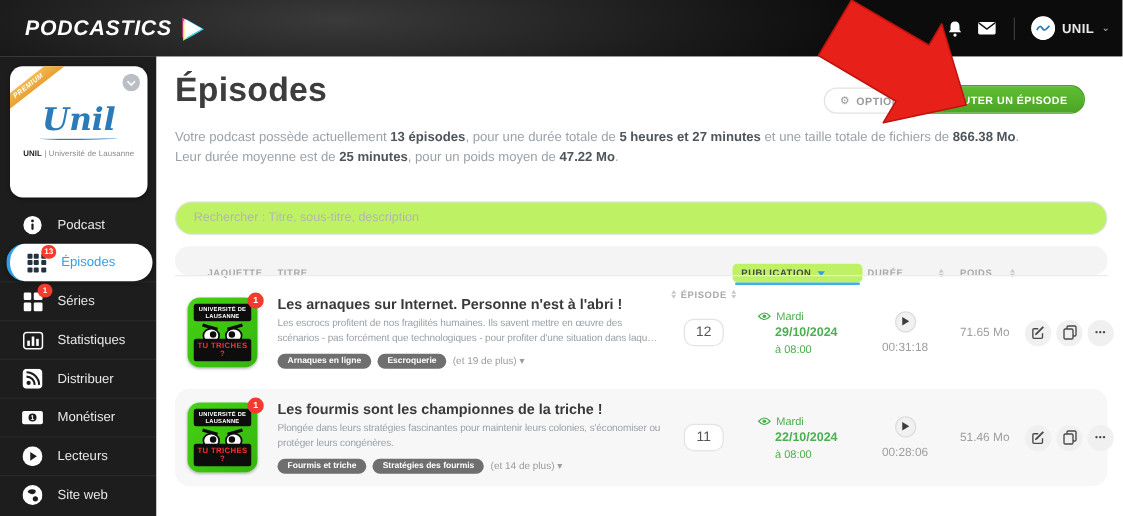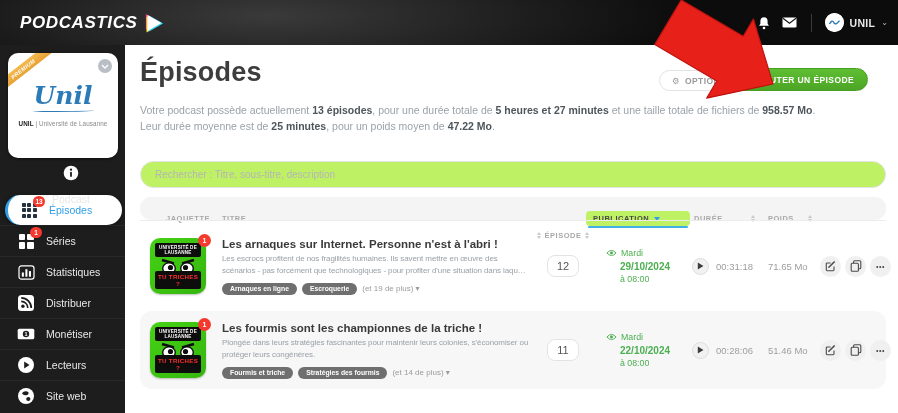--- a/index.html
+++ b/index.html
@@ -47,21 +47,21 @@
     font-size:25px; line-height:26px; font-weight:700;
   }
   .unil-swoosh{ width:62px; height:3px; margin:0 auto; border-bottom:1.6px solid #2b7bb9; border-radius:0 0 60% 40%; }
   .unil-sub{ margin-top:8px; text-align:center; font-size:6.3px; color:#8a8a8a; letter-spacing:.1px; }
   .unil-sub b{ color:#222; }
   .nav{ margin-top:6px; }
   .nav-item{
     display:flex; align-items:center; gap:11px; height:31px; padding-left:17px;
     color:#e8e8e8; font-size:10.5px; cursor:pointer; border-top:1px solid rgba(255,255,255,.05);
   }
-  .nav-item:first-child{ border-top:none;flex-direction:column; }
+  .nav-item:first-child{ border-top:none; }
   .nav-item.active{
     background:#fff; color:#2f9fe8; border-radius:16px; border-top:none;
     margin:0 3px 0 5px; padding-left:12px; height:30px;
     border-left:3px solid #2f9fe8; box-shadow:0 1px 4px rgba(0,0,0,.4);
   }
   .nav-ico{ position:relative; width:18px; height:18px; display:flex; align-items:center; justify-content:center; flex:none; }
   .badge{
     position:absolute; top:-5px; right:-7px; min-width:12px; height:11px; padding:0 2px;
     background:#f43a2e; border-radius:6px; color:#fff; font-size:6.5px; font-weight:700;
     line-height:11px; text-align:center;
@@ -155,21 +155,21 @@
   .tag-more{ color:#9b9b9b; font-size:8px; cursor:pointer; white-space:nowrap; }
   .c-num{ text-align:center; }
   .ep-num{
     display:inline-block; border:1px solid #e3e3e3; border-radius:8px; background:#fff;
     padding:4px 9px; font-size:11px; color:#555;
   }
   .c-pub{ padding-left:20px; color:#4caf50; font-size:8.8px; line-height:13px; }
   .pub-day{ display:flex; align-items:center; gap:4px; }
   .pub-date{ font-weight:700; font-size:10px; margin-left:14px; }
   .pub-time{ margin-left:14px; }
-  .c-dur{ display:flex; align-items:center; gap:7px; padding-left:2px; }
+  .c-dur{ display:flex; align-items:center; gap:7px; padding-left:2px;flex-direction:column; }
   .play-btn{
     width:17px; height:17px; border-radius:50%; background:#f1f1f1; border:1px solid #ddd;
     display:flex; align-items:center; justify-content:center; cursor:pointer; flex:none; padding:0;
   }
   .dur, .c-size{ font-size:9.5px; color:#9e9e9e; }
   .c-size{ padding-left:12px; }
   .c-actions{ display:flex; gap:4px; padding-left:2px; }
   .act-btn{
     width:21px; height:21px; border-radius:50%; background:#f0f0f0; border:none;
     display:flex; align-items:center; justify-content:center; cursor:pointer; padding:0;
@@ -335,21 +335,21 @@
     <button class="options-btn">
       <span>⚙</span>
       <span>OPTIONS</span>
     </button>
     <button class="add-btn">
       <span class="add-plus">+</span>
       <span>AJOUTER UN ÉPISODE</span>
     </button>
   </div>
 
-  <p class="summary"><span>Votre podcast possède actuellement </span><span class="strong">13 épisodes</span><span>, pour une durée totale de </span><span class="strong">5 heures et 27 minutes</span><span> et une taille totale de fichiers de </span><span class="strong">958.57 Mo</span><span>.</span></p>
+  <p class="summary"><span>Votre podcast possède actuellement </span><span class="strong">13 épisodes</span><span>, pour une durée totale de </span><span class="strong">5 heures et 27 minutes</span><span> et une taille totale de fichiers de </span><span class="strong">866.38 Mo</span><span>.</span></p>
   <p class="summary" style="margin-top:1px"><span>Leur durée moyenne est de </span><span class="strong">25 minutes</span><span>, pour un poids moyen de </span><span class="strong">47.22 Mo</span><span>.</span></p>
 
   <div class="search-wrap">
     <input class="search-input" type="text" placeholder="Rechercher : Titre, sous-titre, description" style="">
   </div>
 
   <div class="thead grid-cols">
     <div class="th th-jaquette">JAQUETTE</div>
     <div class="th">TITRE</div>
     <div class="th th-center">

